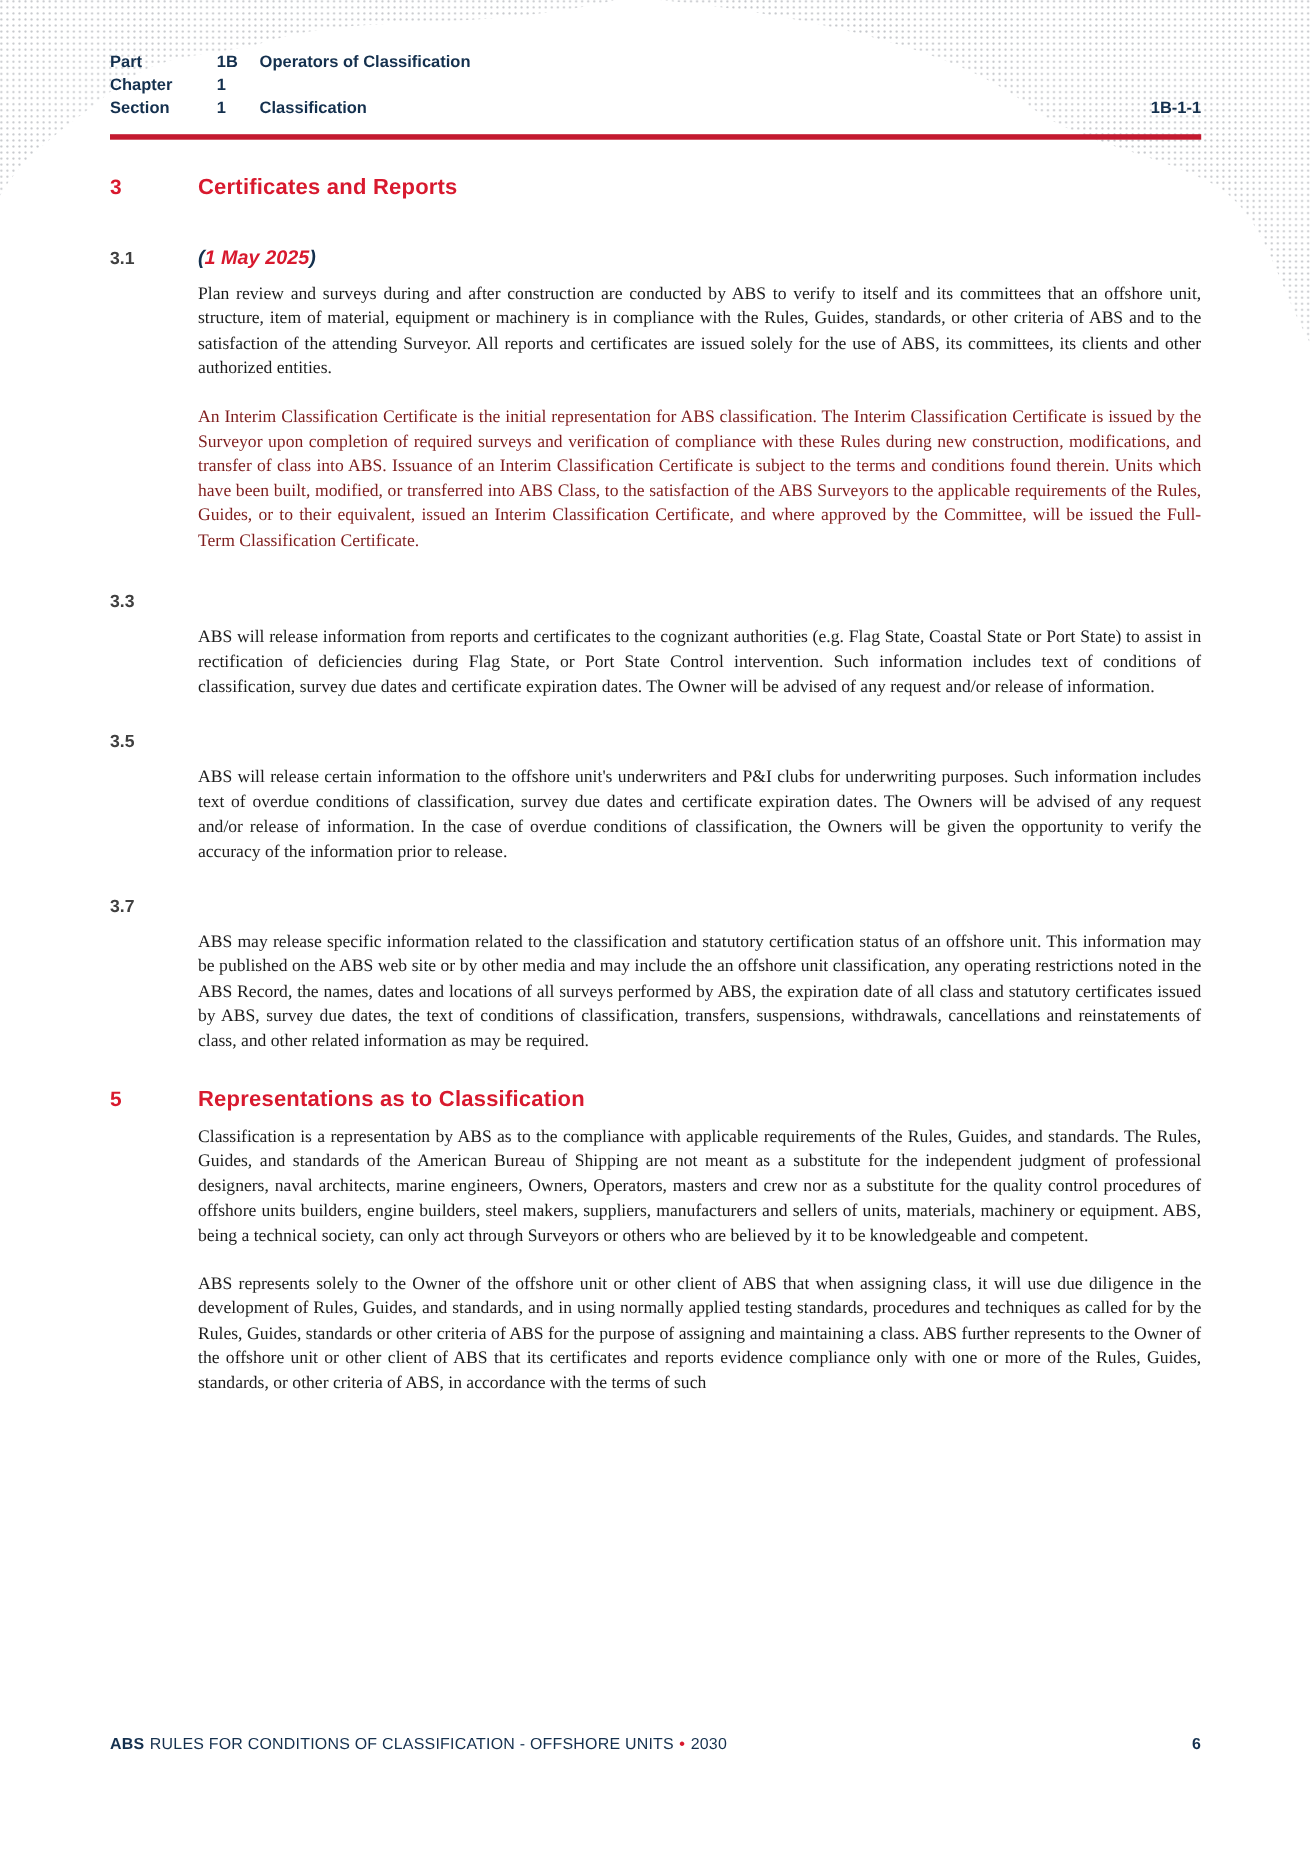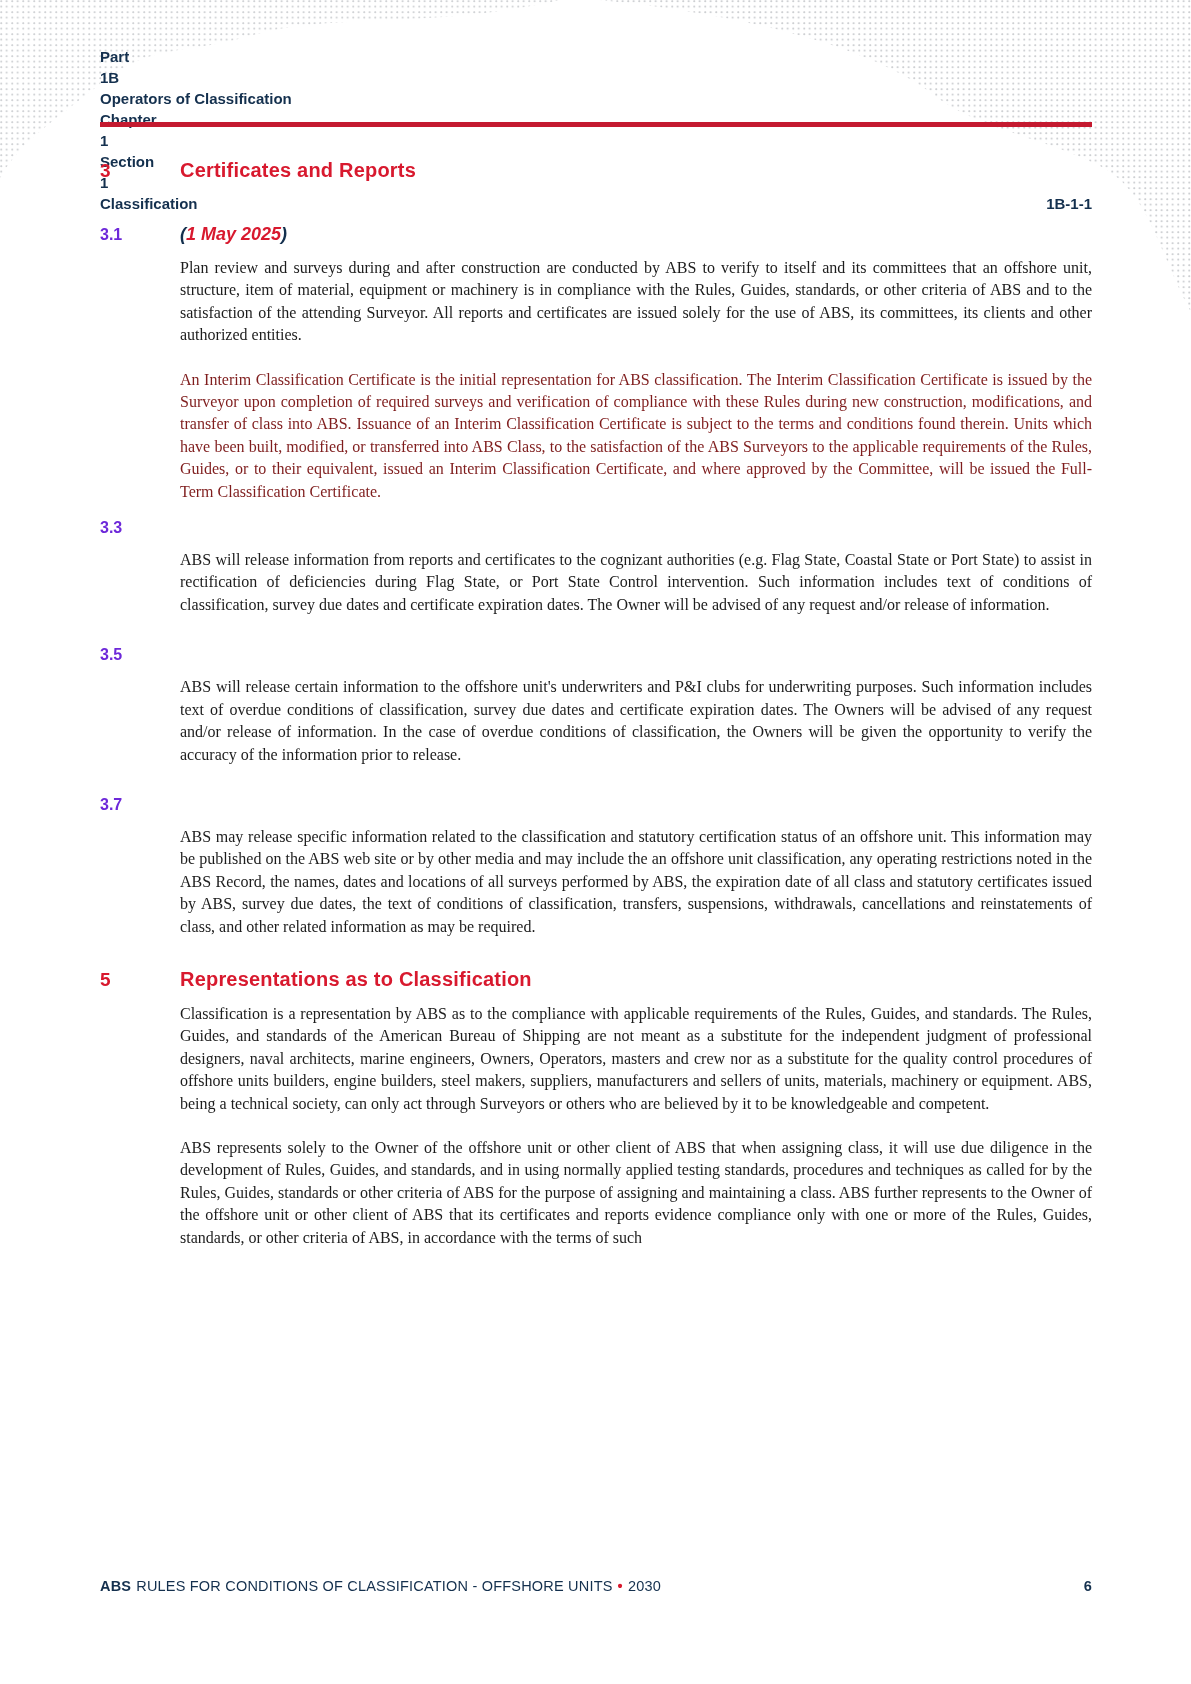--- a/index.html
+++ b/index.html
@@ -13,42 +13,42 @@
   }
   .decor{position:absolute;top:0;left:0;pointer-events:none;}
 
   
   .header{
     position:absolute;top:46px;left:100px;right:99px;
     font-family:"Liberation Sans", sans-serif;
     font-weight:bold;font-size:15px;line-height:21px;
     color:#14304e;
   }
-  .hrow{display:flex;flex-direction:column;}
+  .hrow{display:flex;}
   .hlabel{width:97px;flex:0 0 auto;}
   .hnumcol{width:39px;flex:0 0 auto;}
   .htitle{flex:1 1 auto;}
   .code{position:absolute;right:0;bottom:0;}
 
   .rule{
     position:absolute;top:122px;left:100px;right:99px;height:5px;
     background:#c41a30;
   }
 
   
   .content{position:absolute;top:127px;left:100px;right:99px;}
 
   .heading-row{display:flex;align-items:baseline;margin-top:32px;
     font-family:"Liberation Sans", sans-serif;font-weight:bold;color:#d8192e;}
   .heading-num{width:80px;flex:0 0 auto;font-size:19px;}
   .heading-title{flex:1 1 auto;font-size:20px;letter-spacing:0.2px;}
 
   .sub-row{display:flex;align-items:baseline;margin-top:42px;
     font-family:"Liberation Sans", sans-serif;font-weight:bold;}
-  .subnum{width:80px;flex:0 0 auto;font-size:16px;color:#6d28d9;}
+  .subnum{width:80px;flex:0 0 auto;font-size:16px;color:#404040;}
   .sub-date{font-size:18px;font-style:italic;font-weight:bold;}
   .paren{color:#14304e;}
   .date-red{color:#d8192e;}
 
   .body-ind{margin-left:80px;}
   p.body{
     margin:12px 0 0 0;
     font-size:16px;line-height:22.4px;
     text-align:justify;
   }
@@ -111,21 +111,21 @@
 
     <div class="sub-row">
       <span class="subnum">3.1</span>
       <span class="sub-date"><span class="paren">(</span><span class="date-red">1 May 2025</span><span class="paren">)</span></span>
     </div>
     <div class="body-ind">
       <p class="body">Plan review and surveys during and after construction are conducted by ABS to verify to itself and its committees that an offshore unit, structure, item of material, equipment or machinery is in compliance with the Rules, Guides, standards, or other criteria of ABS and to the satisfaction of the attending Surveyor. All reports and certificates are issued solely for the use of ABS, its committees, its clients and other authorized entities.</p>
       <p class="body red">An Interim Classification Certificate is the initial representation for ABS classification. The Interim Classification Certificate is issued by the Surveyor upon completion of required surveys and verification of compliance with these Rules during new construction, modifications, and transfer of class into ABS. Issuance of an Interim Classification Certificate is subject to the terms and conditions found therein. Units which have been built, modified, or transferred into ABS Class, to the satisfaction of the ABS Surveyors to the applicable requirements of the Rules, Guides, or to their equivalent, issued an Interim Classification Certificate, and where approved by the Committee, will be issued the Full-Term Classification Certificate.</p>
     </div>
 
-    <div class="sub-row" style="margin-top:16px;">
+    <div class="sub-row" style="margin-top:36px;">
       <span class="subnum">3.3</span>
     </div>
     <div class="body-ind">
       <p class="body">ABS will release information from reports and certificates to the cognizant authorities (e.g. Flag State, Coastal State or Port State) to assist in rectification of deficiencies during Flag State, or Port State Control intervention. Such information includes text of conditions of classification, survey due dates and certificate expiration dates. The Owner will be advised of any request and/or release of information.</p>
     </div>
 
     <div class="sub-row" style="margin-top:30px;">
       <span class="subnum">3.5</span>
     </div>
     <div class="body-ind">

